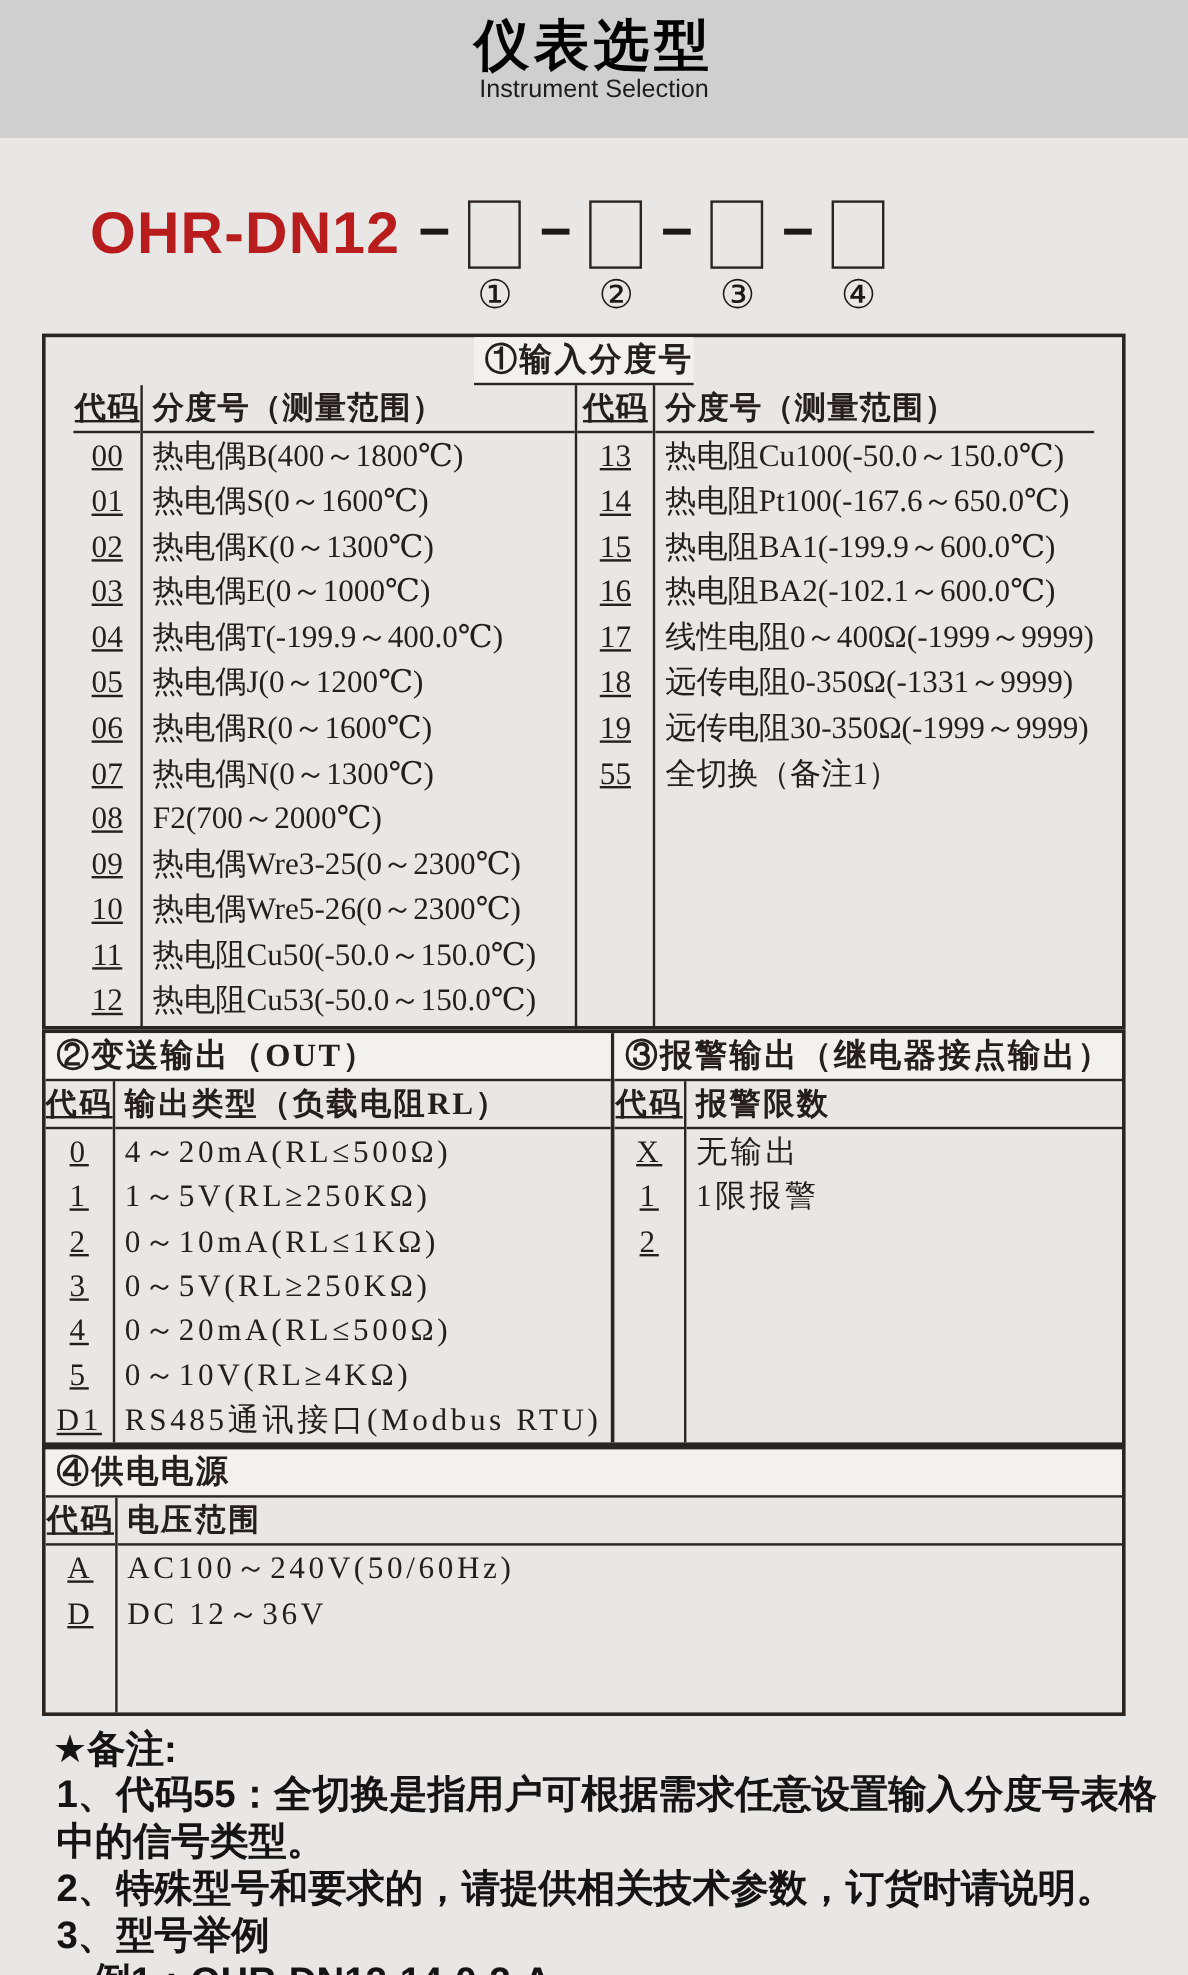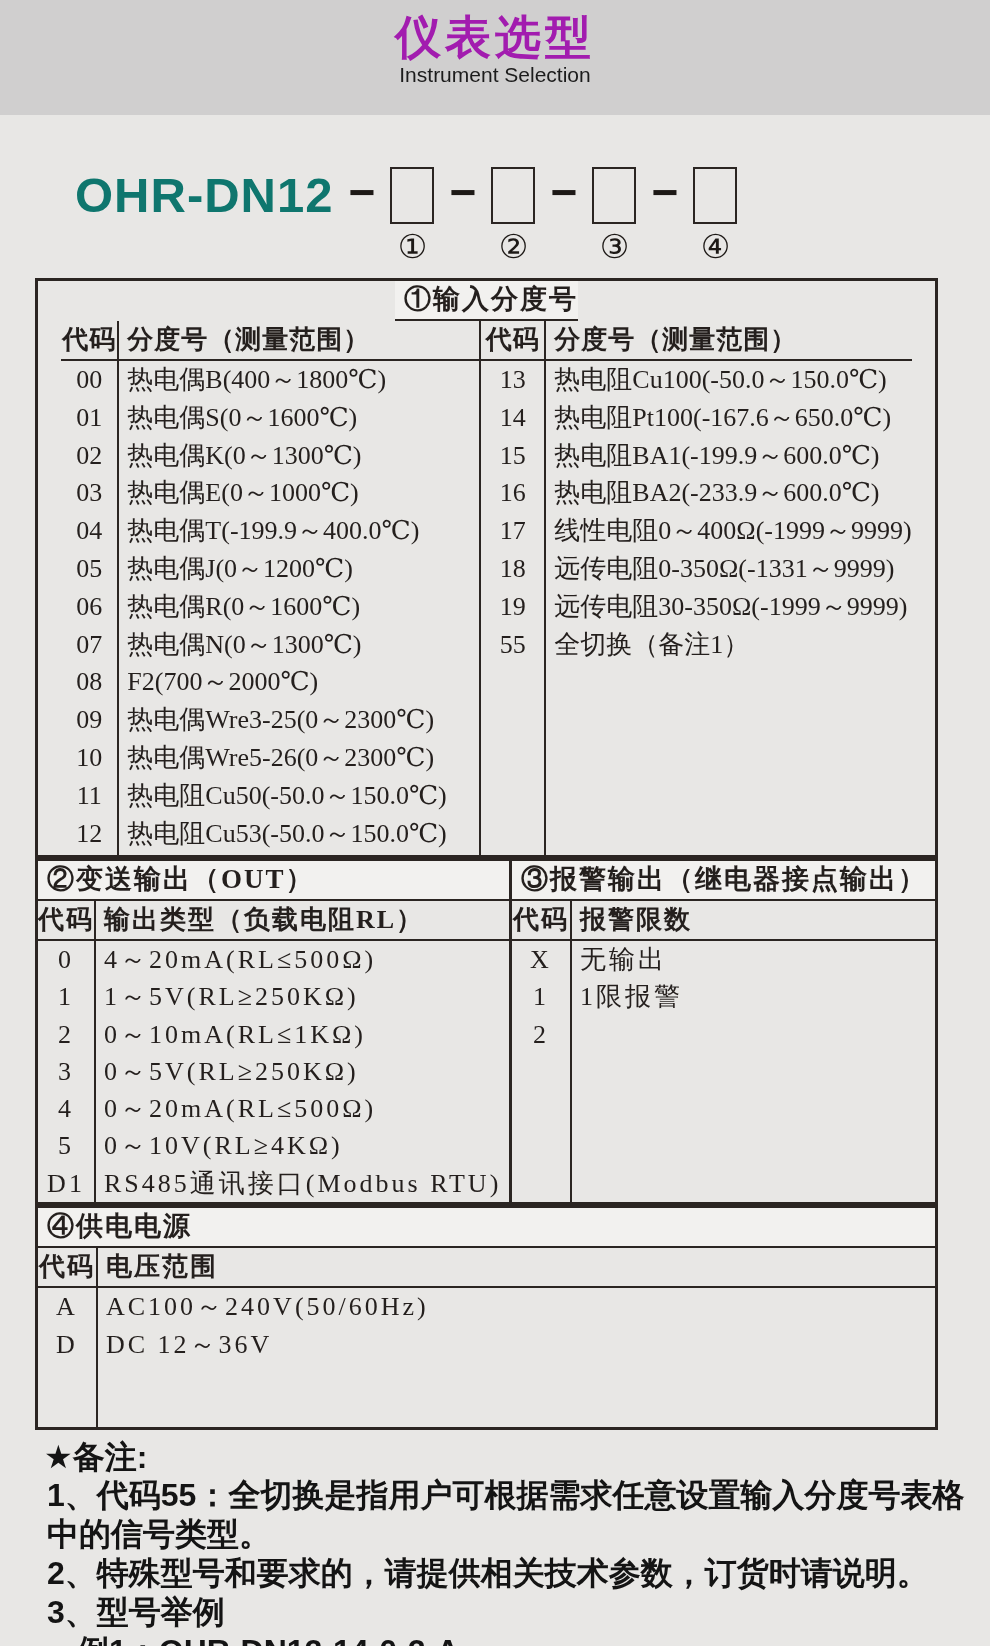--- a/index.html
+++ b/index.html
@@ -9,31 +9,31 @@
     background:#e8e7e5;
     color:#241f1d;
     font-family:"Liberation Serif","DejaVu Serif",serif;
     overflow:hidden;
   }
   
   .band{height:115px;background:#d0cfcf;text-align:center;}
   .band .title{
     font-family:"Liberation Sans","DejaVu Sans",sans-serif;
     font-weight:700;font-size:46px;line-height:50px;
-    letter-spacing:4px;padding-top:12px;color:#a21caf;
+    letter-spacing:4px;padding-top:12px;color:#000000;
   }
   .band .subtitle{
     font-family:"Liberation Sans","DejaVu Sans",sans-serif;
     font-size:21px;line-height:24px;color:#1c1c1c;margin-top:1px;
   }
   
   .model{display:flex;align-items:flex-start;margin:52px 0 0 75px;height:98px;}
   .model .prefix{
     font-family:"Liberation Sans","DejaVu Sans",sans-serif;
-    font-weight:700;font-size:49px;line-height:56px;letter-spacing:1px;color:#0f766e;
+    font-weight:700;font-size:49px;line-height:56px;letter-spacing:1px;color:#b91c1c;
   }
   .slot{display:flex;align-items:flex-start;}
   .slot .dash{
     width:57px;text-align:center;
     font-family:"Liberation Sans","DejaVu Sans",sans-serif;
     font-weight:700;font-size:46px;line-height:50px;color:#1d1916;
   }
   .slot .colm{display:flex;flex-direction:column;align-items:center;}
   .slot .box{width:40px;height:53px;border:2px solid #2b2522;background:transparent;}
   .slot .num{margin-top:5px;font-size:33px;line-height:36px;color:#1d1916;}
@@ -56,21 +56,21 @@
     white-space:nowrap;overflow:hidden;
   }
   .cols{display:flex;flex:1;min-height:0;}
   .col{box-sizing:border-box;overflow:hidden;}
   .col.brd{border-right:2px solid #2b2522;}
   .col-hdr{
     border-bottom:2px solid #2b2522;font-weight:700;font-size:26px;
     height:40px;line-height:37px;box-sizing:border-box;
     letter-spacing:1px;white-space:nowrap;
   }
-  .code-col{text-align:center;}
+  .code-col{text-align:center;text-decoration:underline;}
   .desc-col{flex:1;}
   .desc-col .col-hdr,.desc-col .cell{padding-left:8px;}
   .cell{font-size:26px;white-space:nowrap;}
   .t1 .cell{line-height:37.8px;}
   .t23 .cell{line-height:37.3px;letter-spacing:3px;}
   .t4 .cell{line-height:38px;letter-spacing:3px;}
   .t23 .col-hdr,.t4 .col-hdr{letter-spacing:2px;}
   
   .notes{
     margin:8px 0 0 44px;
@@ -176,21 +176,21 @@
             <div class="cell">19</div>
             <div class="cell">55</div>
           </div>
       </div>
       <div class="col desc-col">
         <div class="col-hdr">分度号（测量范围）</div>
         <div>
             <div class="cell">热电阻Cu100(-50.0～150.0℃)</div>
             <div class="cell">热电阻Pt100(-167.6～650.0℃)</div>
             <div class="cell">热电阻BA1(-199.9～600.0℃)</div>
-            <div class="cell">热电阻BA2(-233.9～600.0℃)</div>
+            <div class="cell">热电阻BA2(-102.1～600.0℃)</div>
             <div class="cell">线性电阻0～400Ω(-1999～9999)</div>
             <div class="cell">远传电阻0-350Ω(-1331～9999)</div>
             <div class="cell">远传电阻30-350Ω(-1999～9999)</div>
             <div class="cell">全切换（备注1）</div>
           </div>
       </div>
     </div>
   </div>
 
   <div class="tbl t23">

